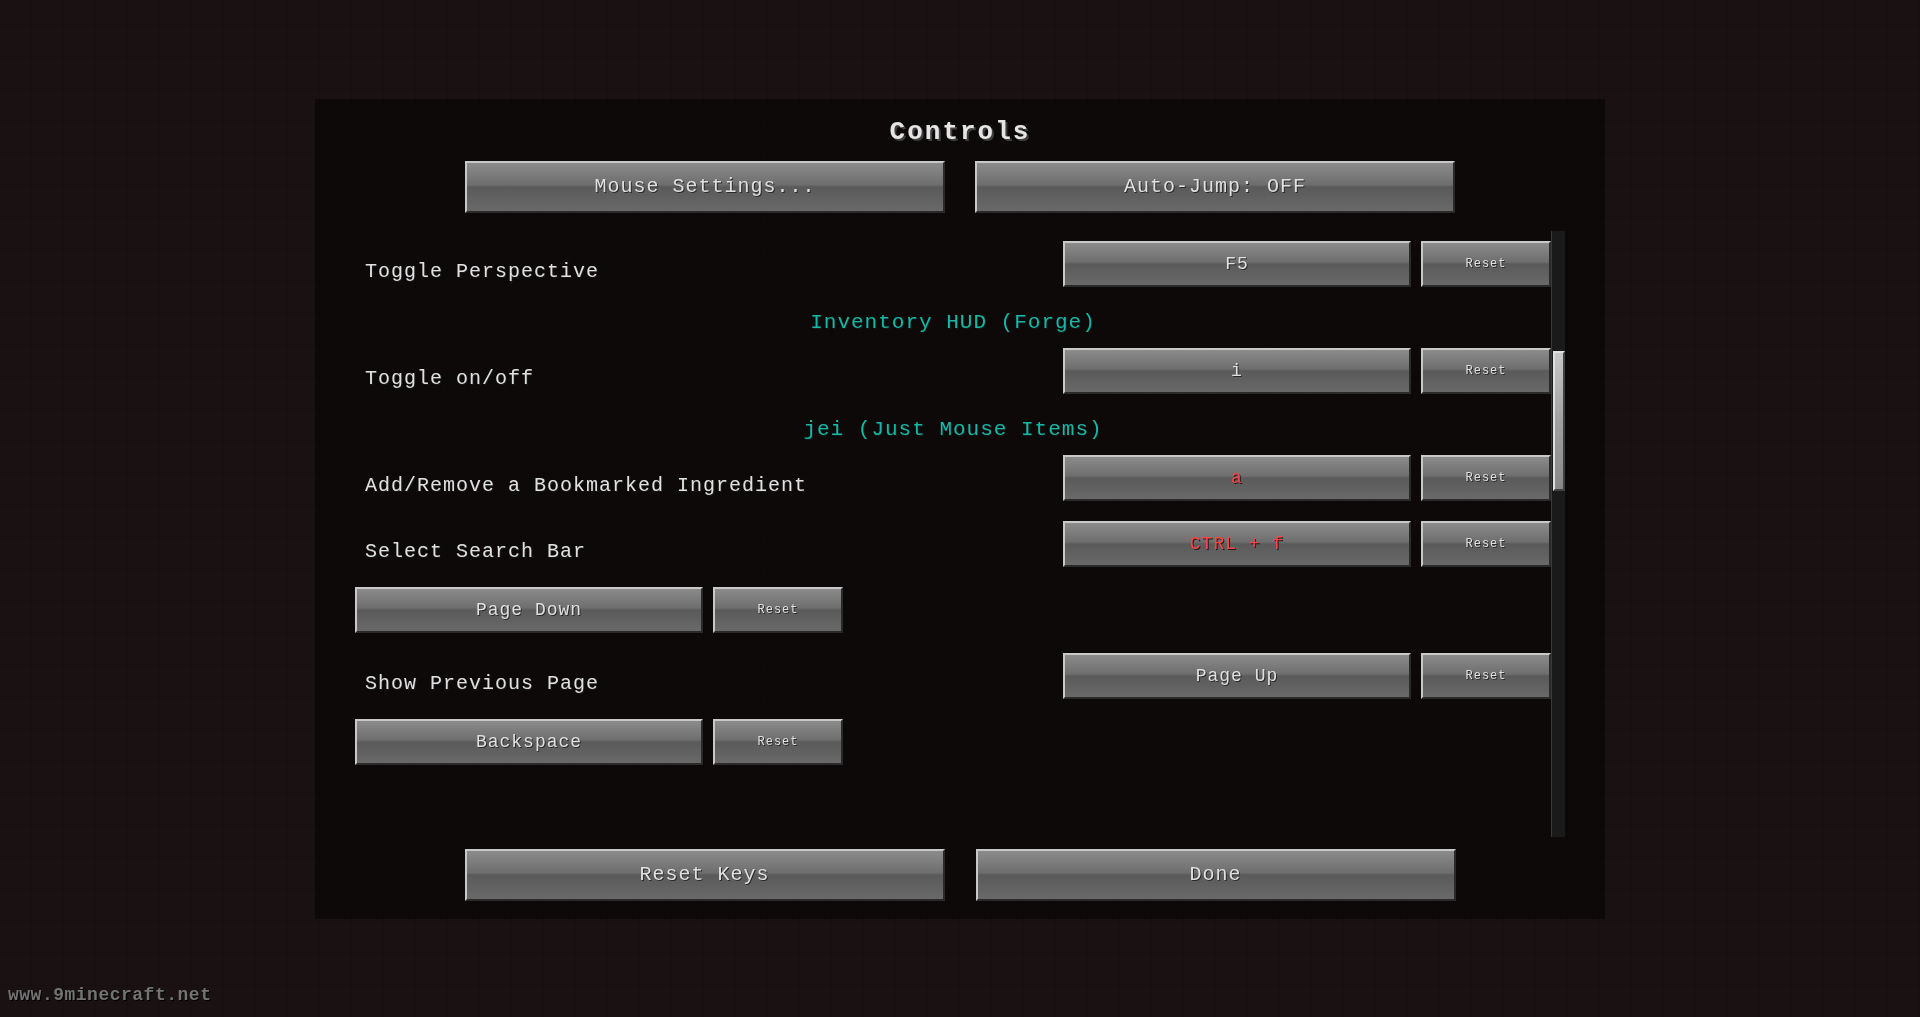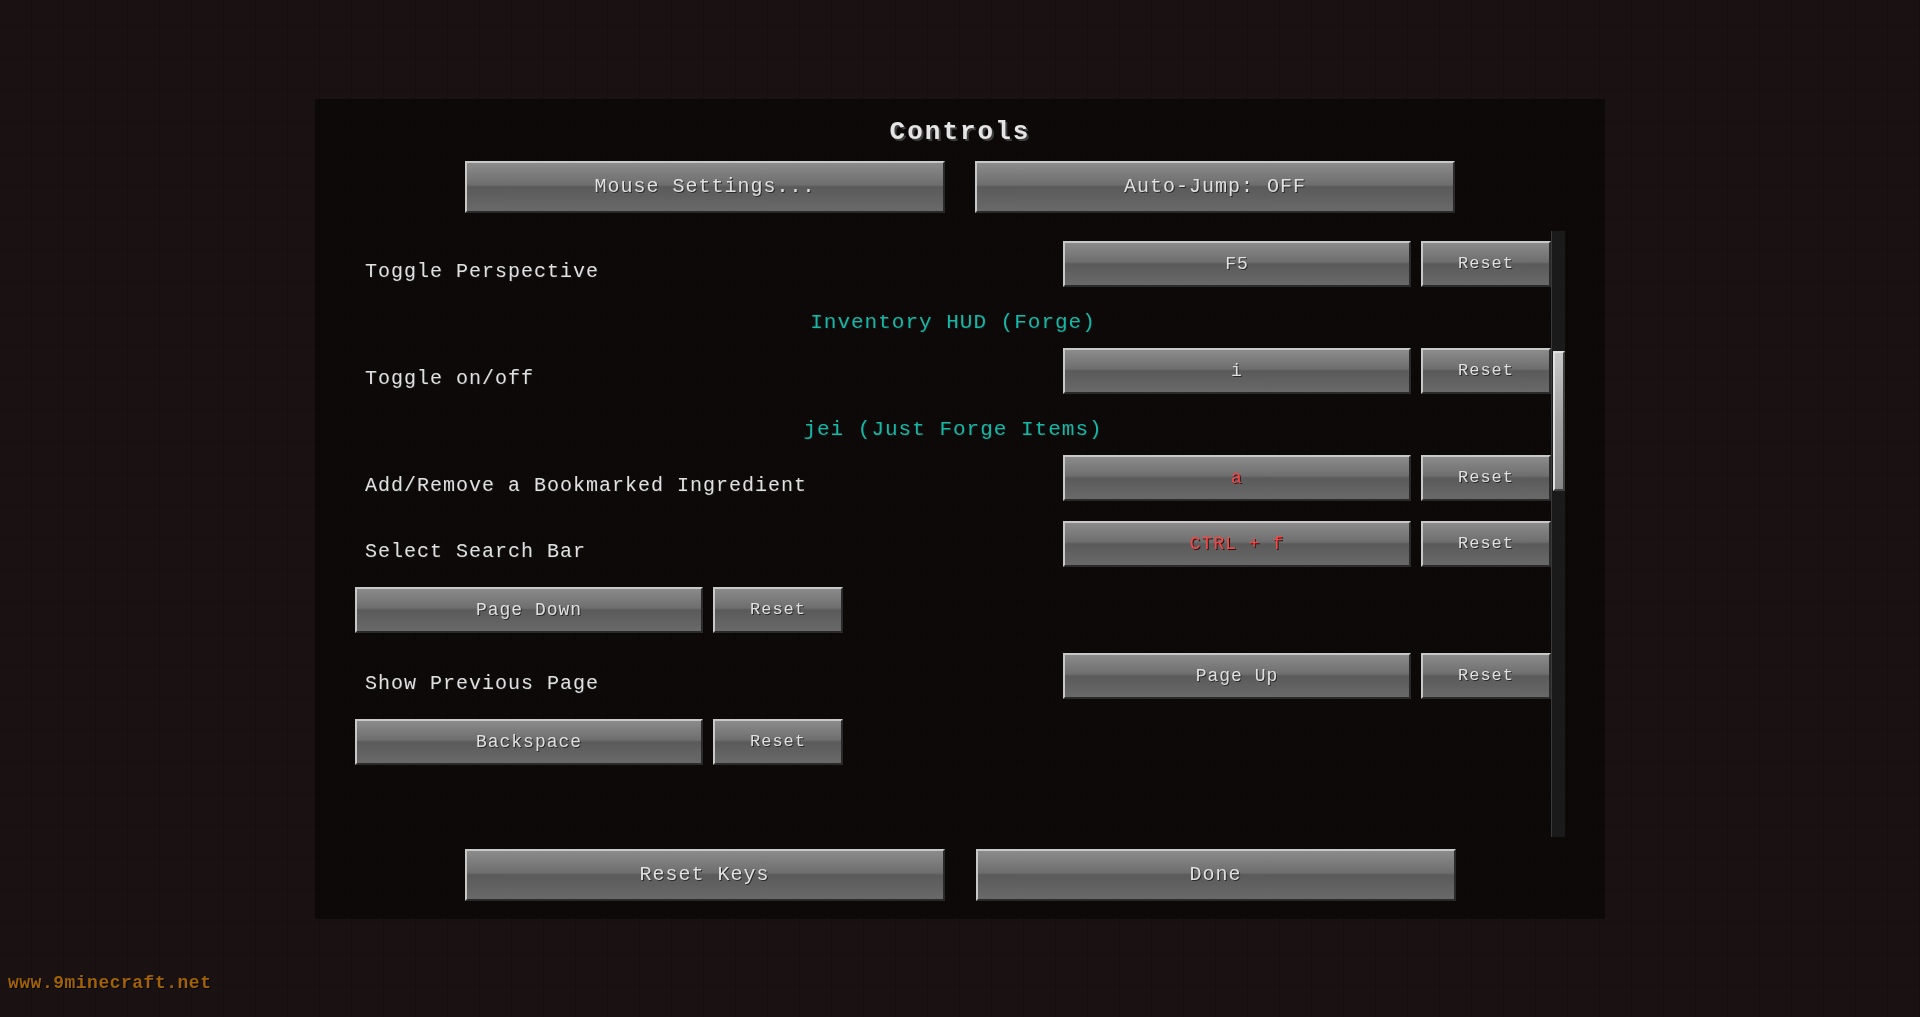--- a/index.html
+++ b/index.html
@@ -141,21 +141,21 @@
     .key-button {
       width: 348px;
       height: 46px;
       font-size: 18px;
       text-align: center;
     }
 
     .reset-button {
       width: 130px;
       height: 46px;
-      font-size: 17px;
+      font-size: 12px;
     }
 
     .section-header {
       text-align: center;
       color: #14b8a6;
       font-size: 21px;
       letter-spacing: 1px;
       padding: 14px 0 4px 0;
       text-shadow: 1px 1px 0px #1a1a1a;
     }
@@ -174,23 +174,23 @@
 
     .bottom-button {
       flex: 1;
       max-width: 480px;
       height: 52px;
       font-size: 20px;
     }
 
     .watermark {
       position: fixed;
-      bottom: 24px;
+      bottom: 12px;
       left: 8px;
-      color: #a16207;
+      color: #737373;
       font-size: 18px;
       font-family: 'Courier New', monospace;
       font-weight: bold;
       text-shadow: 1px 1px 0px #000;
       letter-spacing: 0.5px;
     }
   </style>
 </head>
 <body>
 
@@ -215,21 +215,21 @@
 
       <div class="section-header">Inventory HUD (Forge)</div>
       <div class="settings-row">
         <span class="setting-label">Toggle on/off</span>
         <div class="setting-controls">
           <button class="mc-button key-button">i</button>
           <button class="mc-button reset-button">Reset</button>
         </div>
       </div>
 
-      <div class="section-header">jei (Just Forge Items)</div>
+      <div class="section-header">jei (Just Mouse Items)</div>
 
       <div class="settings-row">
         <span class="setting-label">Add/Remove a Bookmarked Ingredient</span>
         <div class="setting-controls">
           <button class="mc-button key-button key-conflict">a</button>
           <button class="mc-button reset-button">Reset</button>
         </div>
       </div>
 
       <div class="settings-row">

